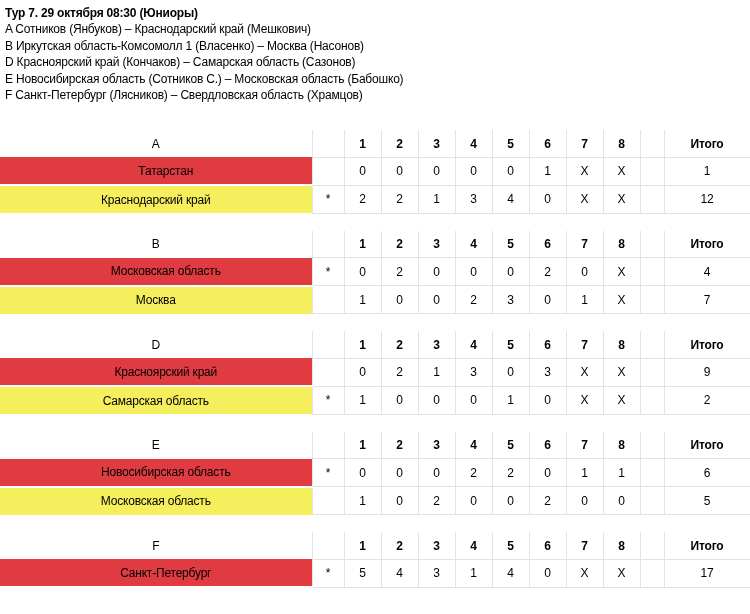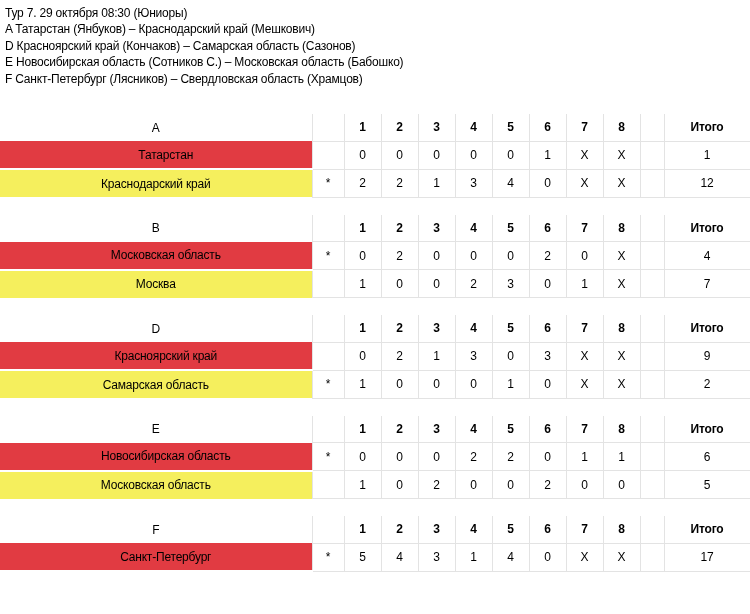--- a/index.html
+++ b/index.html
@@ -11,21 +11,21 @@
   }
   body { min-height: 614px; }
 
   
   .page-header {
     padding: 5px 0 0 5px;
     font-size: 12px;
     line-height: 16.4px;
     letter-spacing: -0.2px;
   }
-  .round-title { font-weight: normal; }
+  .round-title { font-weight: bold; }
 
   
   .tables-host { margin-top: 27px; }
   table.score-table {
     width: 750px;
     border-collapse: collapse;
     table-layout: fixed;
     font-size: 12px;
     margin-bottom: 17px;
     letter-spacing: -0.2px;
@@ -58,21 +58,22 @@
     background: var(--team-yellow, #f5ef5d);
     margin-top: 22px;
   }
   td.star-col { font-size: 12px; }
 </style>
 </head>
 <body>
 
 <div class="page-header">
   <div class="round-title">Тур 7. 29 октября 08:30 (Юниоры)</div>
-  <div class="match-line">A Татарстан (Янбуков) – Краснодарский край (Мешкович)</div>
+  <div class="match-line">A Сотников (Янбуков) – Краснодарский край (Мешкович)</div>
+  <div class="match-line">B Иркутская область-Комсомолл 1 (Власенко) – Москва (Насонов)</div>
   <div class="match-line">D Красноярский край (Кончаков) – Самарская область (Сазонов)</div>
   <div class="match-line">E Новосибирская область (Сотников С.) – Московская область (Бабошко)</div>
   <div class="match-line">F Санкт-Петербург (Лясников) – Свердловская область (Храмцов)</div>
 </div>
 
 <div class="tables-host" id="tables-host">
   <table class="score-table">
     <colgroup>
       <col style="width:312px">
       <col style="width:32px">

